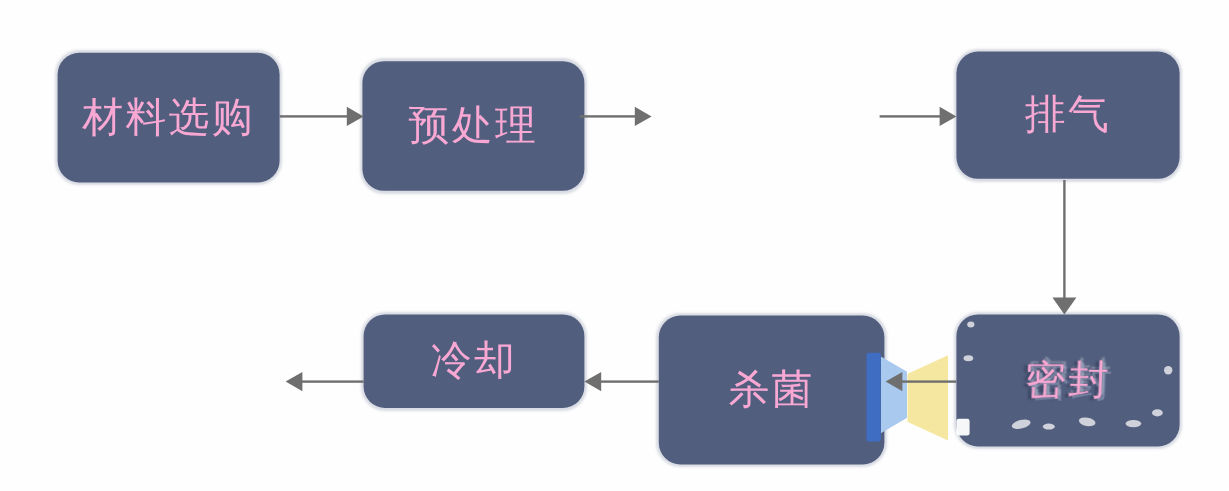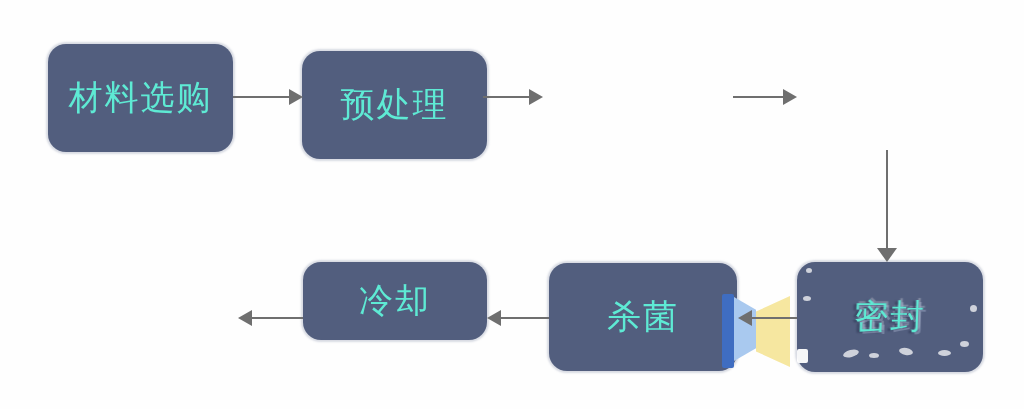--- a/index.html
+++ b/index.html
@@ -9,31 +9,31 @@
     background:#fefefe;
     overflow:hidden;
     font-family:"Liberation Sans", sans-serif;
   }
   
   .node{
     position:absolute;
     background:#525e7e;
     border-radius:18px;
     display:flex;align-items:center;justify-content:center;
-    color:#5eead4;
+    color:#f9a8d4;
     font-size:34px;
     letter-spacing:2px;
     box-shadow:0 0 2px 2px rgba(170,178,196,.45);
   }
   .n1{left:48px;top:44px;width:185px;height:108px}
   .n2{left:302px;top:51px;width:185px;height:108px}
   .n3{left:543px;top:43px;width:190px;height:108px}
   .n4{left:797px;top:43px;width:186px;height:106px}
   .n5{left:797px;top:262px;width:186px;height:110px}
-  .n6{left:549px;top:263px;width:188px;height:108px}
+  .n6{left:549px;top:263px;width:188px;height:124px}
   .n7{left:303px;top:262px;width:184px;height:78px}
   .n8{left:48px;top:262px;width:189px;height:110px}
   .distorted{
     text-shadow:3px 2px 0 rgba(190,200,225,.35),
                 -3px 1px 2px rgba(55,65,95,.9),
                 2px -2px 1px rgba(255,255,255,.28);
     transform:skewX(-2deg);
     filter:blur(.4px);
   }
   
@@ -84,20 +84,23 @@
 <body>
 
 <div class="canvas">
 
   <div class="node n1">
     <span>材料选购</span>
   </div>
   <div class="node n2">
     <span>预处理</span>
   </div>
+  <div class="node n4">
+    <span>排气</span>
+  </div>
 
   <div class="node n5">
     <span class="distorted">密封</span>
   </div>
   <div class="node n6">
     <span>杀菌</span>
   </div>
   <div class="node n7">
     <span>冷却</span>
   </div>

